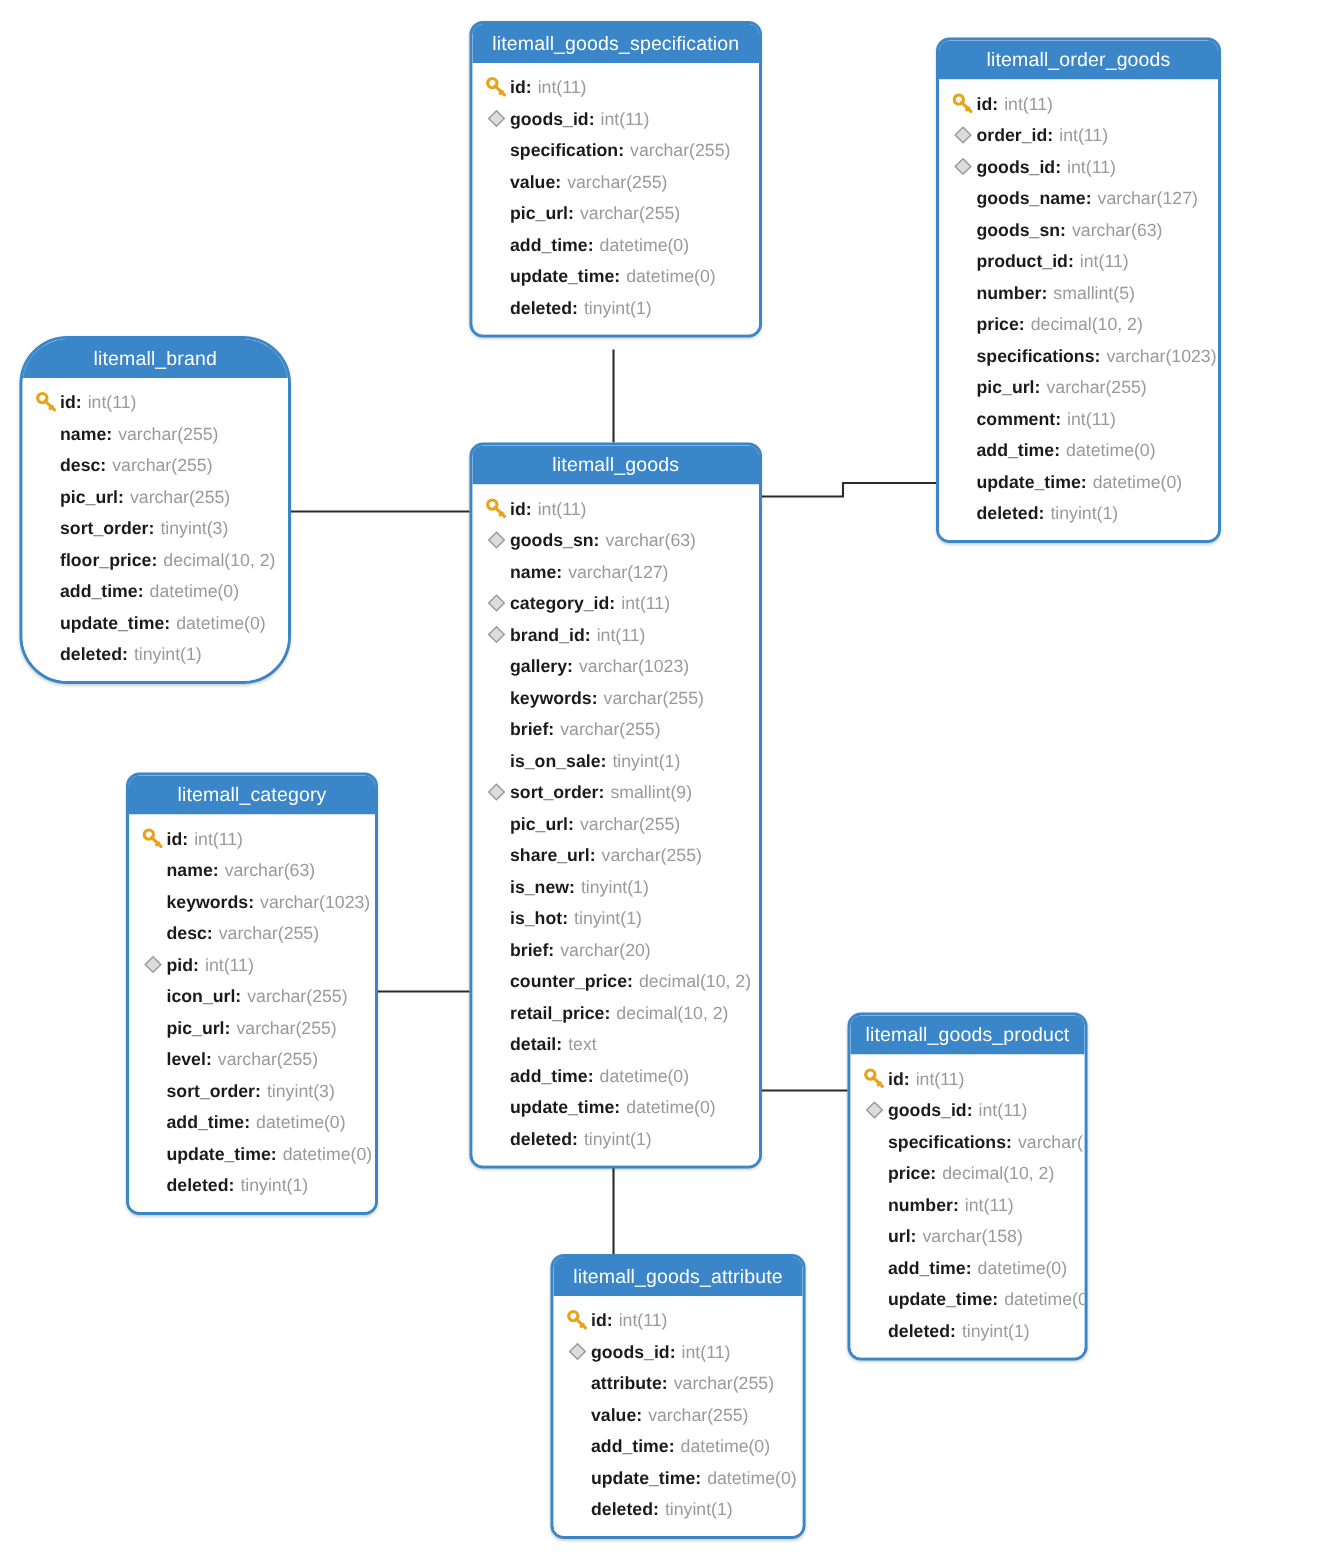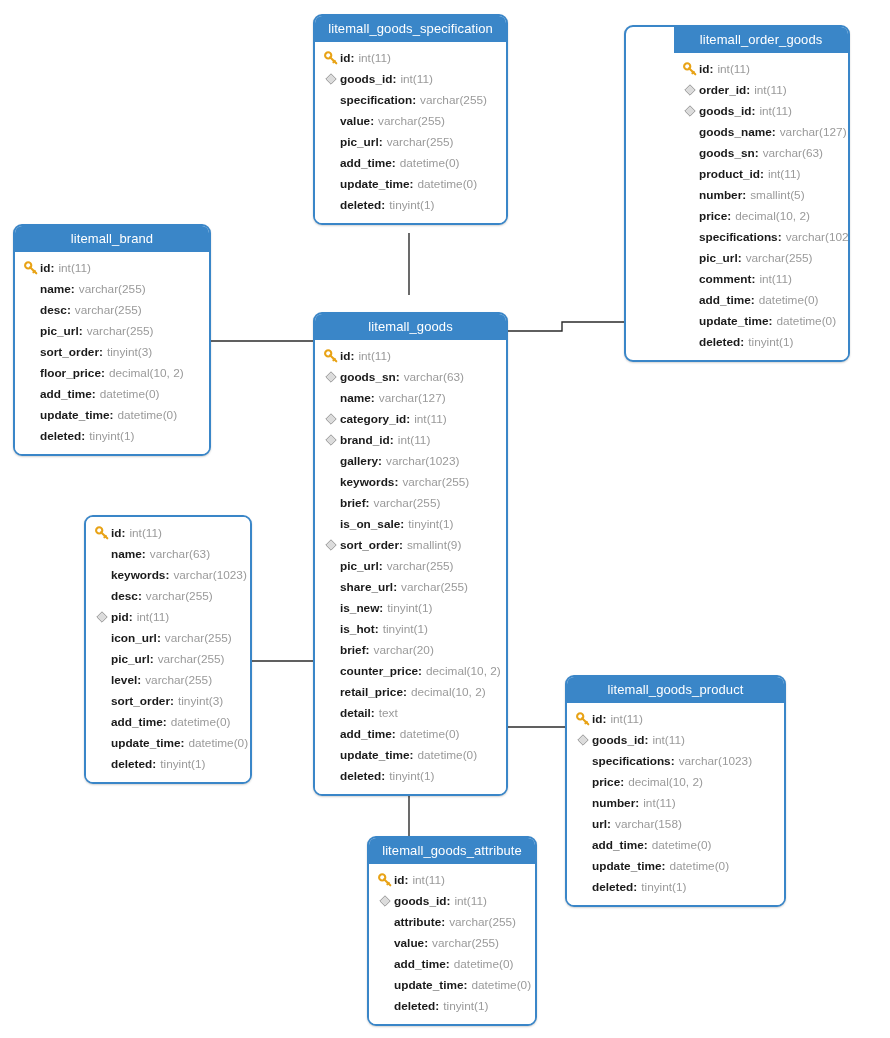--- a/index.html
+++ b/index.html
@@ -118,21 +118,21 @@
             <span class="ftype">datetime(0)</span>
           </div>
           <div class="field-row">
             <span class="ico blank"></span>
             <span class="fname">deleted</span>
             <span class="fsep">:</span>
             <span class="ftype">tinyint(1)</span>
           </div>
         </div>
       </div>
-      <div class="table-card" style="left: 624px; top: 25px; width: 226px; padding-left: 48px;">
+      <div class="table-card" style="left: 624px; top: 25px; width: 190px;">
         <div class="card-header">litemall_order_goods</div>
         <div class="card-body">
           <div class="field-row">
             <span class="ico">
               <svg width="14" height="14" viewBox="0 0 14 14">
                 <circle cx="4.2" cy="4.4" r="3.1" fill="none" stroke="#e8a317" stroke-width="2.1"></circle>
                 <path d="M6.0 6.3 L12.3 12.3" stroke="#e8a317" stroke-width="2.1" stroke-linecap="round"></path>
                 <path d="M9.4 11.3 L10.8 9.9" stroke="#e8a317" stroke-width="2.1" stroke-linecap="round"></path>
               </svg>
             </span>
@@ -221,21 +221,21 @@
             <span class="ftype">datetime(0)</span>
           </div>
           <div class="field-row">
             <span class="ico blank"></span>
             <span class="fname">deleted</span>
             <span class="fsep">:</span>
             <span class="ftype">tinyint(1)</span>
           </div>
         </div>
       </div>
-      <div class="table-card" style="left: 13px; top: 224px; width: 198px;">
+      <div class="table-card" style="left: 13px; top: 224px; width: 181px; border-radius: 32px;">
         <div class="card-header">litemall_brand</div>
         <div class="card-body">
           <div class="field-row">
             <span class="ico">
               <svg width="14" height="14" viewBox="0 0 14 14">
                 <circle cx="4.2" cy="4.4" r="3.1" fill="none" stroke="#e8a317" stroke-width="2.1"></circle>
                 <path d="M6.0 6.3 L12.3 12.3" stroke="#e8a317" stroke-width="2.1" stroke-linecap="round"></path>
                 <path d="M9.4 11.3 L10.8 9.9" stroke="#e8a317" stroke-width="2.1" stroke-linecap="round"></path>
               </svg>
             </span>
@@ -286,21 +286,21 @@
             <span class="ftype">datetime(0)</span>
           </div>
           <div class="field-row">
             <span class="ico blank"></span>
             <span class="fname">deleted</span>
             <span class="fsep">:</span>
             <span class="ftype">tinyint(1)</span>
           </div>
         </div>
       </div>
-      <div class="table-card" style="left: 313px; top: 312px; width: 195px;">
+      <div class="table-card" style="left: 313px; top: 295px; width: 195px;">
         <div class="card-header">litemall_goods</div>
         <div class="card-body">
           <div class="field-row">
             <span class="ico">
               <svg width="14" height="14" viewBox="0 0 14 14">
                 <circle cx="4.2" cy="4.4" r="3.1" fill="none" stroke="#e8a317" stroke-width="2.1"></circle>
                 <path d="M6.0 6.3 L12.3 12.3" stroke="#e8a317" stroke-width="2.1" stroke-linecap="round"></path>
                 <path d="M9.4 11.3 L10.8 9.9" stroke="#e8a317" stroke-width="2.1" stroke-linecap="round"></path>
               </svg>
             </span>
@@ -440,20 +440,21 @@
           </div>
           <div class="field-row">
             <span class="ico blank"></span>
             <span class="fname">deleted</span>
             <span class="fsep">:</span>
             <span class="ftype">tinyint(1)</span>
           </div>
         </div>
       </div>
       <div class="table-card" style="left: 84px; top: 515px; width: 168px;">
+        <div class="card-header">litemall_category</div>
         <div class="card-body">
           <div class="field-row">
             <span class="ico">
               <svg width="14" height="14" viewBox="0 0 14 14">
                 <circle cx="4.2" cy="4.4" r="3.1" fill="none" stroke="#e8a317" stroke-width="2.1"></circle>
                 <path d="M6.0 6.3 L12.3 12.3" stroke="#e8a317" stroke-width="2.1" stroke-linecap="round"></path>
                 <path d="M9.4 11.3 L10.8 9.9" stroke="#e8a317" stroke-width="2.1" stroke-linecap="round"></path>
               </svg>
             </span>
             <span class="fname">id</span>
@@ -525,21 +526,21 @@
             <span class="ftype">datetime(0)</span>
           </div>
           <div class="field-row">
             <span class="ico blank"></span>
             <span class="fname">deleted</span>
             <span class="fsep">:</span>
             <span class="ftype">tinyint(1)</span>
           </div>
         </div>
       </div>
-      <div class="table-card" style="left: 565px; top: 675px; width: 221px;">
+      <div class="table-card" style="left: 565px; top: 675px; width: 160px;">
         <div class="card-header">litemall_goods_product</div>
         <div class="card-body">
           <div class="field-row">
             <span class="ico">
               <svg width="14" height="14" viewBox="0 0 14 14">
                 <circle cx="4.2" cy="4.4" r="3.1" fill="none" stroke="#e8a317" stroke-width="2.1"></circle>
                 <path d="M6.0 6.3 L12.3 12.3" stroke="#e8a317" stroke-width="2.1" stroke-linecap="round"></path>
                 <path d="M9.4 11.3 L10.8 9.9" stroke="#e8a317" stroke-width="2.1" stroke-linecap="round"></path>
               </svg>
             </span>

